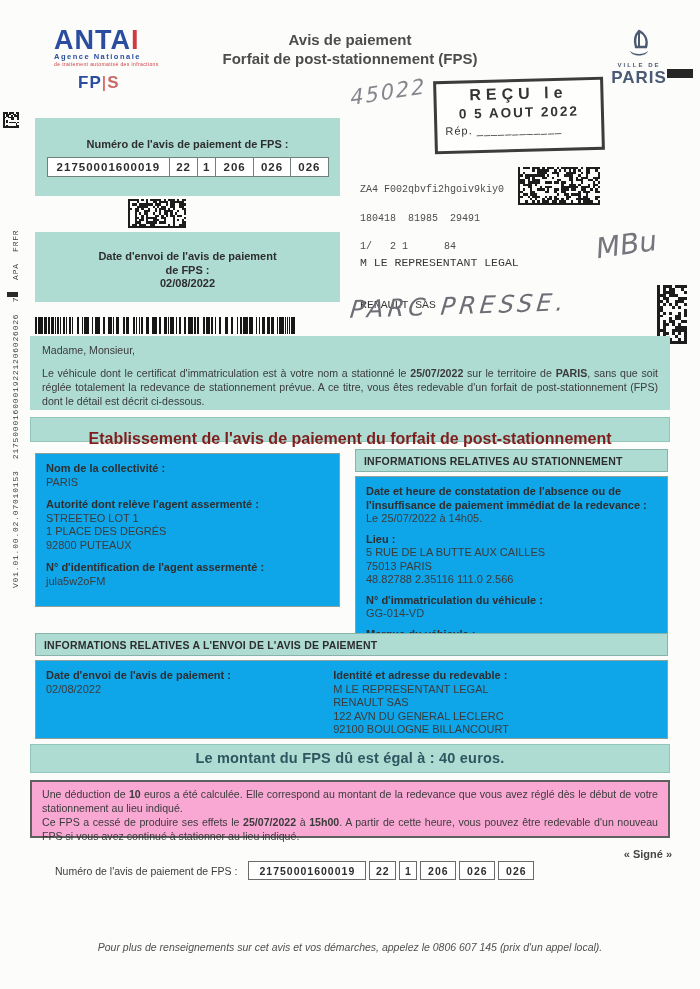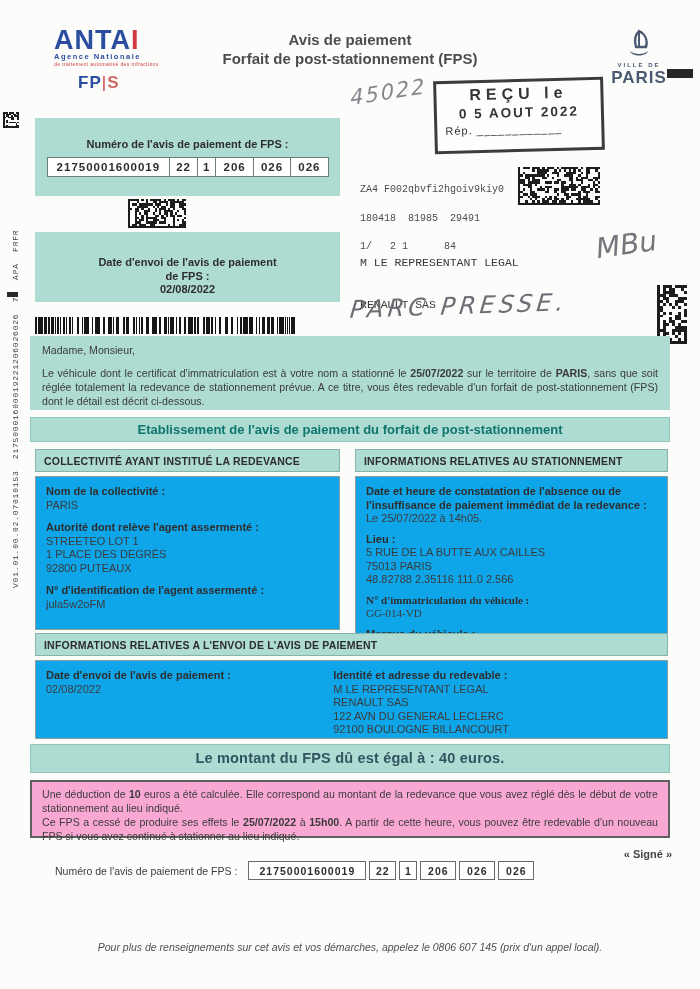--- a/index.html
+++ b/index.html
@@ -355,21 +355,21 @@
         <rect x="19" y="12" width="1" height="1" fill="#1d1d1d"></rect>
         <rect x="20" y="12" width="1" height="1" fill="#1d1d1d"></rect>
         <rect x="21" y="12" width="1" height="1" fill="#1d1d1d"></rect>
         <rect x="22" y="12" width="1" height="1" fill="#1d1d1d"></rect>
         <rect x="23" y="12" width="1" height="1" fill="#1d1d1d"></rect>
         <rect x="24" y="12" width="1" height="1" fill="#1d1d1d"></rect>
         <rect x="25" y="12" width="1" height="1" fill="#1d1d1d"></rect>
       </svg></div>
 
   <div class="abs teal center" style="left:35px;top:232px;width:305px;height:70px;">
-    <div class="lbl" style="margin-top:24px;">Date d'envoi de l'avis de paiement</div>
+    <div class="lbl" style="margin-top:18px;">Date d'envoi de l'avis de paiement</div>
     <div class="lbl">de FPS :</div>
     <div class="lbl">02/08/2022</div>
   </div>
 
   <div class="abs barcode1d" style="left:35px;top:317px;width:263px;height:17px;"><svg viewBox="0 0 240 20" preserveAspectRatio="none" width="100%" height="100%">
         <rect x="0" y="0" width="2" height="20" fill="#161616"></rect>
         <rect x="3" y="0" width="4" height="20" fill="#161616"></rect>
         <rect x="8" y="0" width="3" height="20" fill="#161616"></rect>
         <rect x="12" y="0" width="2" height="20" fill="#161616"></rect>
         <rect x="15" y="0" width="2" height="20" fill="#161616"></rect>
@@ -863,25 +863,24 @@
       </svg></div>
 
   <div class="abs teal" style="left:30px;top:336px;width:640px;height:74px;padding:7px 12px;box-sizing:border-box;">
     <div class="para">Madame, Monsieur,</div>
     <div class="para" style="margin-top:9px;">
       <span>Le véhicule dont le certificat d'immatriculation est à votre nom a stationné le </span><span class="bold">25/07/2022</span><span> sur le territoire de </span><span class="bold">PARIS</span><span>, sans que soit réglée totalement la redevance de stationnement prévue. A ce titre, vous êtes redevable d'un forfait de post-stationnement (FPS) dont le détail est décrit ci-dessous.</span>
     </div>
   </div>
 
   <div class="abs teal-bordered center" style="left:30px;top:417px;width:640px;height:25px;box-sizing:border-box;">
-    <div class="bold" style="font-size:13px;color:#0f766e;margin-top:4px;">Etablissement de l'avis de paiement du forfait de post-stationnement</div>
+    <div class="bold" style="font-size:16px;color:#7f1d1d;margin-top:12px;">Etablissement de l'avis de paiement du forfait de post-stationnement</div>
   </div>
 
   <div class="abs" style="left:35px;top:449px;width:305px;">
-    <div class="colhdr">COLLECTIVITÉ AYANT INSTITUÉ LA REDEVANCE</div>
     <div class="whitebox" style="margin-top:4px;height:154px;padding:8px 10px;box-sizing:border-box;">
       <div class="fieldgrp">
         <div class="lbl">Nom de la collectivité :</div>
         <div class="val">PARIS</div>
       </div>
       <div class="fieldgrp">
         <div class="lbl">Autorité dont relève l'agent assermenté :</div>
         <div class="val">STREETEO LOT 1</div>
         <div class="val">1 PLACE DES DEGRÉS</div>
         <div class="val">92800 PUTEAUX</div>
@@ -899,21 +898,21 @@
       <div class="fieldgrp" style="margin-bottom:7px;">
         <div class="lbl">Date et heure de constatation de l'absence ou de l'insuffisance de paiement immédiat de la redevance :</div>
         <div class="val">Le 25/07/2022 à 14h05.</div>
       </div>
       <div class="fieldgrp" style="margin-bottom:7px;">
         <div class="lbl">Lieu :</div>
         <div class="val">5 RUE DE LA BUTTE AUX CAILLES</div>
         <div class="val">75013 PARIS</div>
         <div class="val">48.82788 2.35116 111.0 2.566</div>
       </div>
-      <div class="fieldgrp" style="margin-bottom:7px;font-family:Liberation Serif, serif;">
+      <div class="fieldgrp" style="margin-bottom:7px;">
         <div class="lbl">N° d'immatriculation du véhicule :</div>
         <div class="val">GG-014-VD</div>
       </div>
       <div class="fieldgrp" style="margin-bottom:0;">
         <div class="lbl">Marque du véhicule :</div>
         <div class="val">RENAULT</div>
       </div>
     </div>
   </div>
 

